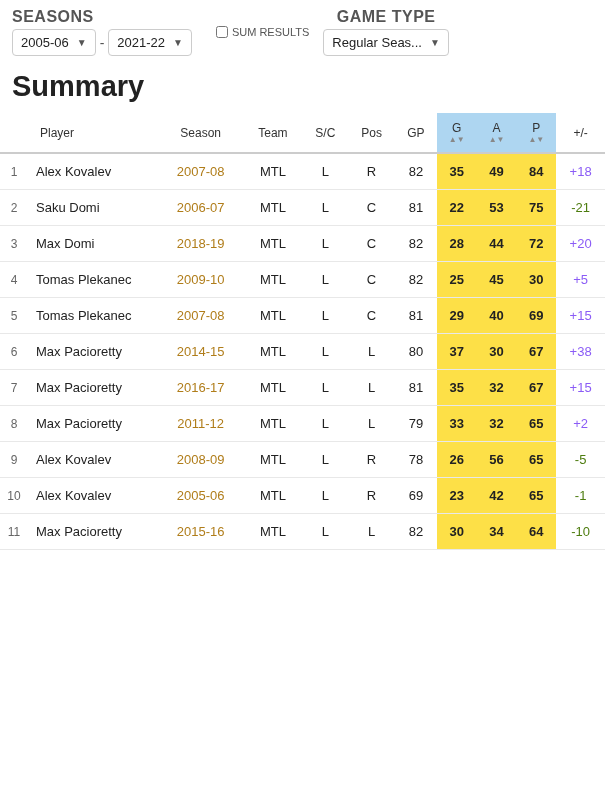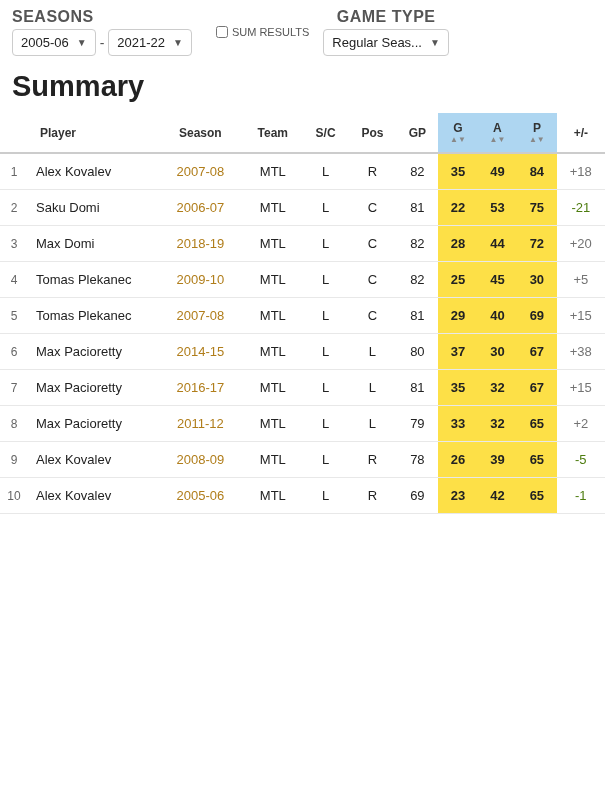--- a/index.html
+++ b/index.html
@@ -61,21 +61,21 @@
     }
 
     thead tr {
       border-bottom: 2px solid #ccc;
     }
 
     thead th {
       padding: 8px 6px;
       text-align: center;
       font-size: 12px;
-      font-weight: bold;
+      font-weight: normal;
       color: #333;
     }
     thead th.player-col { padding-left: 12px; text-align: left; }
 
     thead th .sort-indicator {
       font-size: 8px;
       color: #888;
       display: block;
       text-align: center;
     }
@@ -92,21 +92,21 @@
 
     tbody td.rank { color: #666; font-size: 12px; }
     tbody td.player-name { text-align: left; font-weight: 500; padding-left: 8px; }
     tbody td.season-col { color: #b07d1a; font-weight: 500; }
 
     td.g-col, td.a-col, td.p-col {
       background: #fde047;
       font-weight: bold;
     }
 
-    td.plus-minus-pos { color: #737373; font-weight: 500; }
+    td.plus-minus-pos { color: #8b5cf6; font-weight: 500; }
     td.plus-minus-neg { color: #4d7c0f; font-weight: 500; }
 
     th.g-col, th.a-col, th.p-col {
       background: #aed6f1;
     }
 
     .sections-container {
       display: flex;
       align-items: center;
       gap: 10px;
@@ -280,31 +280,44 @@
   </tr>
       <tr>
     <td class="rank">9</td>
     <td class="player-name">Alex Kovalev</td>
     <td class="season-col">2008-09</td>
     <td>MTL</td>
     <td>L</td>
     <td>R</td>
     <td>78</td>
     <td class="g-col">26</td>
-    <td class="a-col">39</td>
+    <td class="a-col">56</td>
     <td class="p-col">65</td>
     <td class="plus-minus-neg">-5</td>
   </tr>
       <tr>
     <td class="rank">10</td>
     <td class="player-name">Alex Kovalev</td>
     <td class="season-col">2005-06</td>
     <td>MTL</td>
     <td>L</td>
     <td>R</td>
     <td>69</td>
     <td class="g-col">23</td>
     <td class="a-col">42</td>
     <td class="p-col">65</td>
     <td class="plus-minus-neg">-1</td>
   </tr>
+      <tr>
+    <td class="rank">11</td>
+    <td class="player-name">Max Pacioretty</td>
+    <td class="season-col">2015-16</td>
+    <td>MTL</td>
+    <td>L</td>
+    <td>L</td>
+    <td>82</td>
+    <td class="g-col">30</td>
+    <td class="a-col">34</td>
+    <td class="p-col">64</td>
+    <td class="plus-minus-neg">-10</td>
+  </tr>
     </tbody>
 </table>
 
 </body></html>

